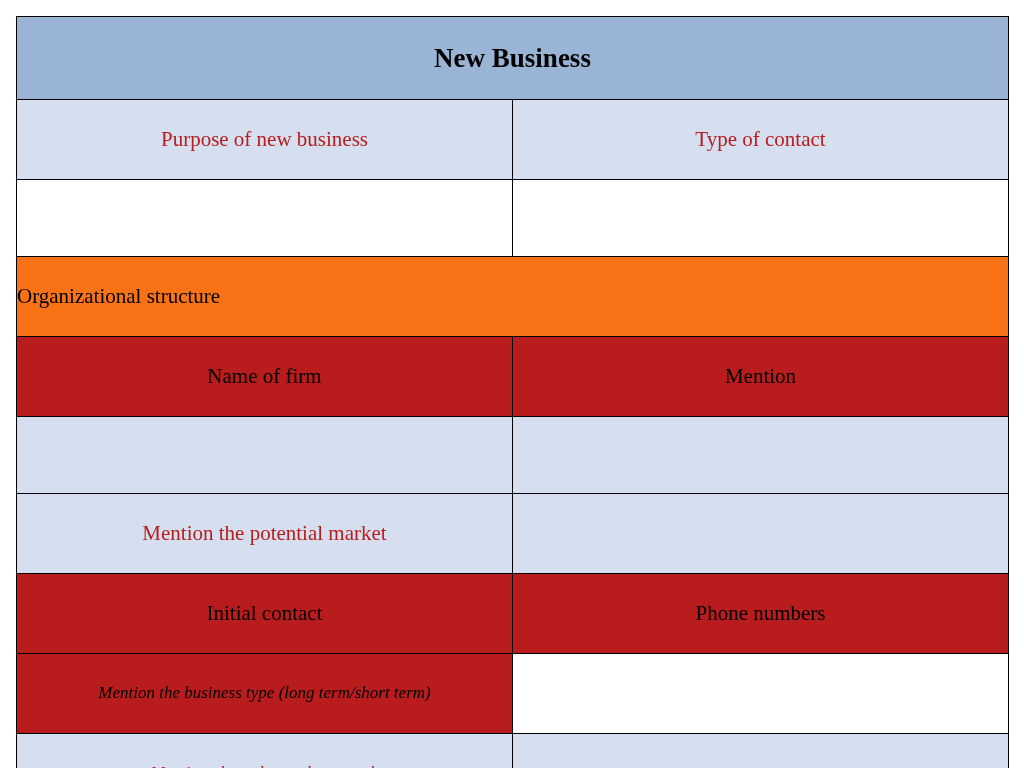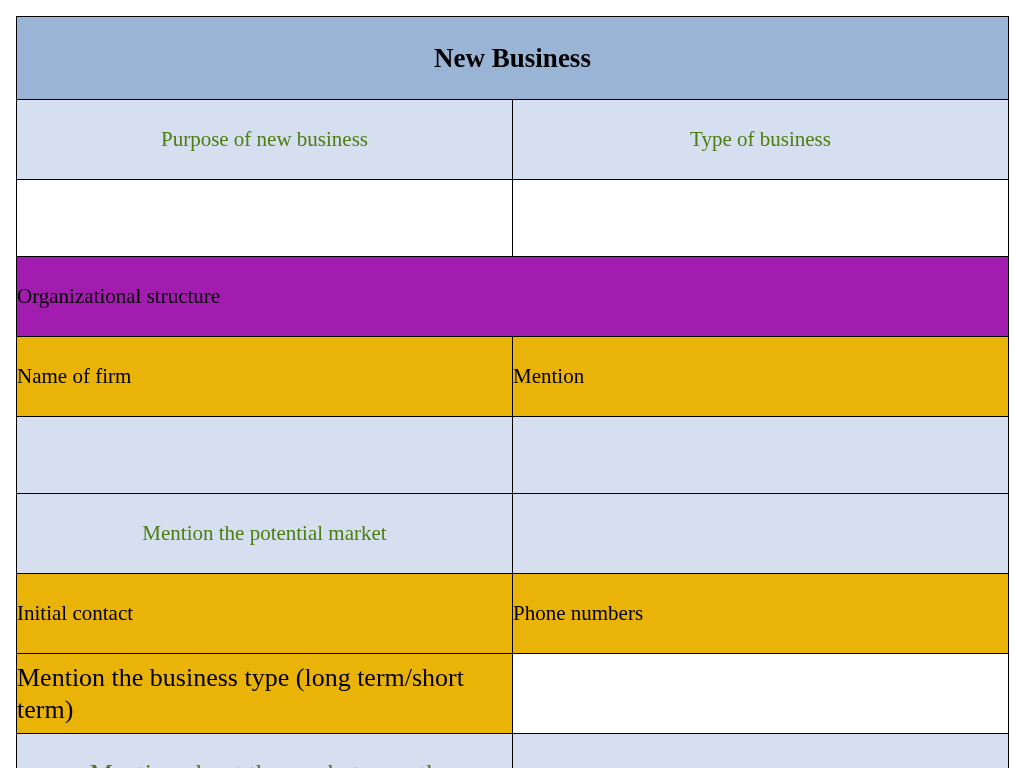--- a/index.html
+++ b/index.html
@@ -41,54 +41,55 @@
     font-size: 27px;
     height: 82px;
     color: #000000;
   }
 
   .label-cell {
     background: #d6dff0;
     text-align: center;
     font-size: 21px;
     height: 79px;
-    color: #4d7c0f;
+    color: #b91c1c;
   }
 
   .label-cell-left {
-    background: #a21caf;
+    background: #f97316;
     text-align: left;
     font-size: 21px;
     height: 79px;
     padding-left: 12px;
     color: #000000;
   }
 
   .label-cell-white {
-    background: #eab308;
-    text-align: left;
+    background: #b91c1c;
+    text-align: center;
     font-size: 21px;
     height: 79px;
     color: #000000;
   }
 
   .value-cell-white {
     background: #ffffff;
     height: 76px;
   }
 
   .value-cell-blue {
     background: #d6dff0;
     height: 76px;
   }
 
   .label-small {
-    font-size: 26px;
+    font-size: 17px;
     line-height: 1.2;
     padding: 4px 24px;
+    font-style: italic;
   }
 
   .col-left { width: 496px; }
   .col-right { width: 496px; }
 </style>
 </head>
 <body>
 
 <div class="page">
   <table class="form-table">
@@ -96,21 +97,21 @@
       <col class="col-left">
       <col class="col-right">
     </colgroup>
     <tbody>
       <tr>
         <td class="title-cell" colspan="2">New Business</td>
       </tr>
 
       <tr>
         <td class="label-cell">Purpose of new business</td>
-        <td class="label-cell">Type of business</td>
+        <td class="label-cell">Type of contact</td>
       </tr>
 
       <tr>
         <td class="value-cell-white"></td>
         <td class="value-cell-white"></td>
       </tr>
 
       <tr>
         <td class="label-cell-left" colspan="2">Organizational structure</td>
       </tr>

